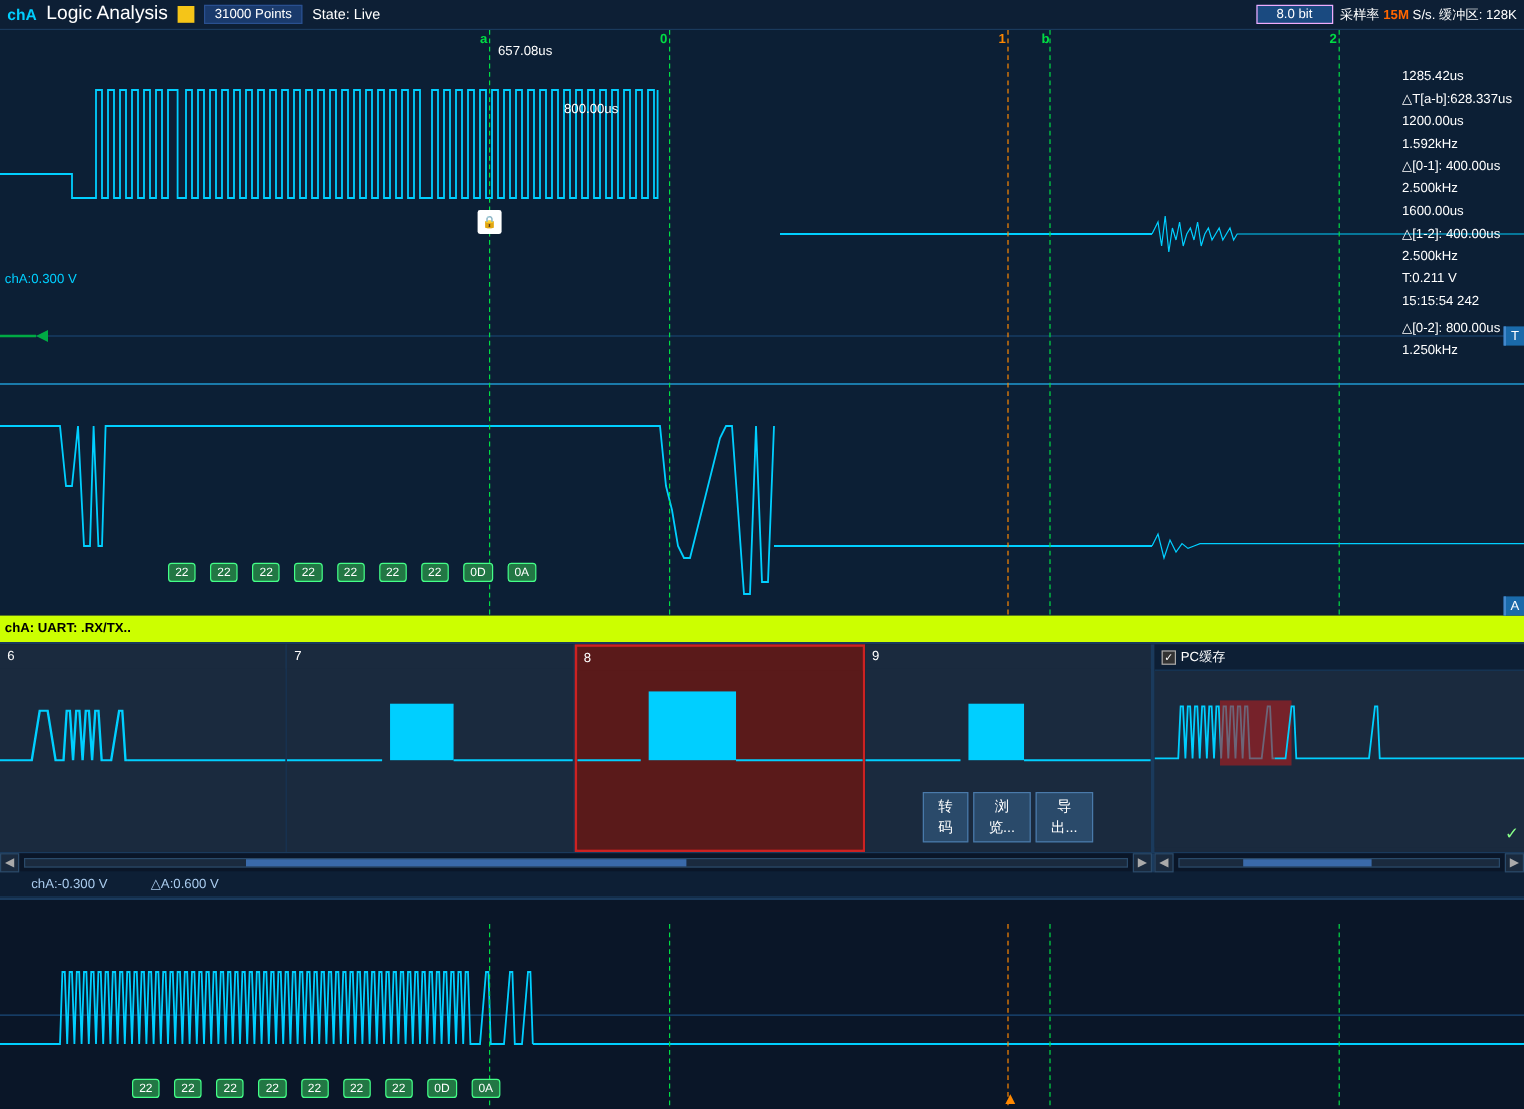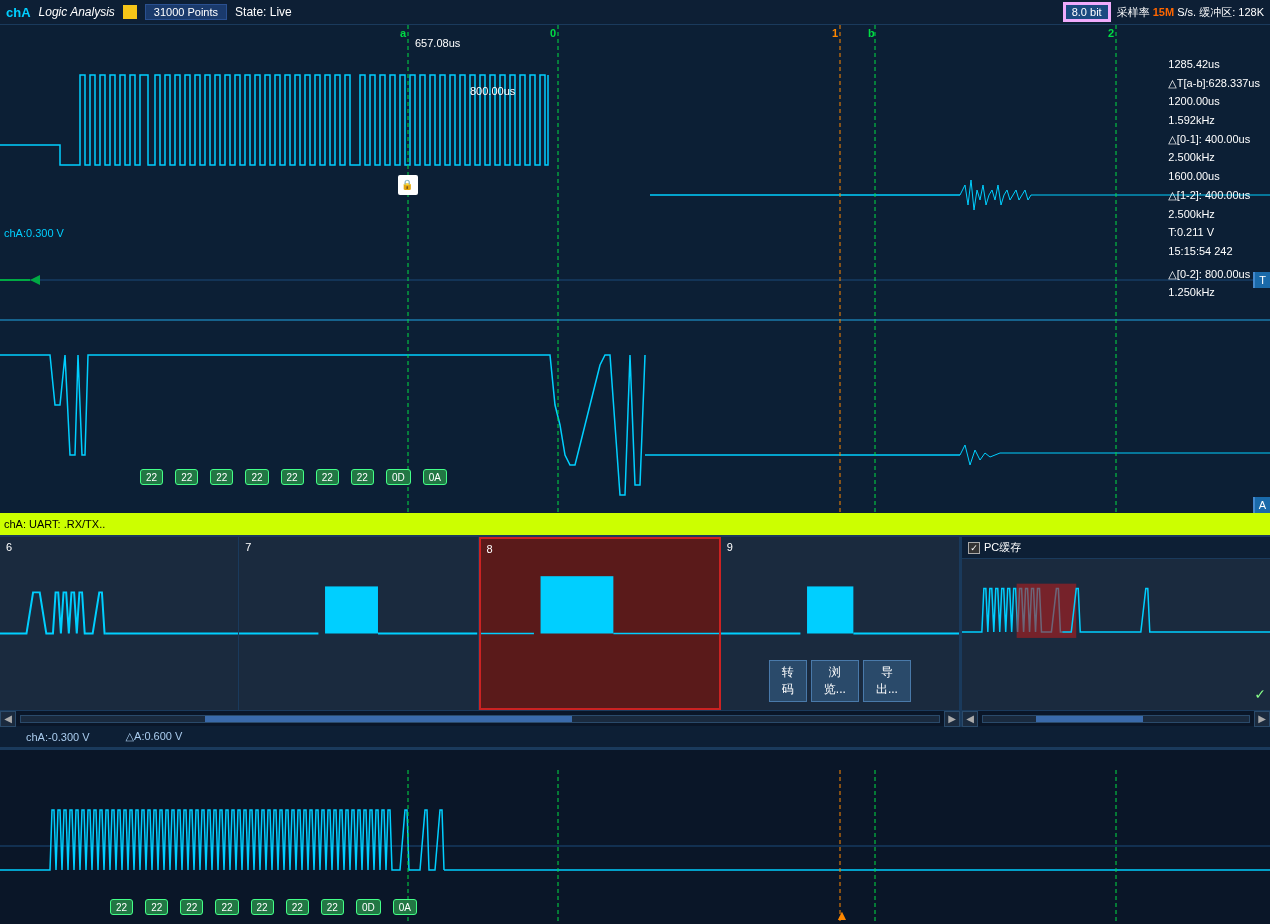--- a/index.html
+++ b/index.html
@@ -45,22 +45,22 @@
       font-size: 12px;
     }
     .top-bar-right {
       margin-left: auto;
       display: flex;
       align-items: center;
       gap: 6px;
     }
     .bit-badge {
       background: #1a4a80;
-      border: 3px solid #f0abfc;
-      padding: 1px 6px;
+      border: 1px solid #f0abfc;
+      padding: 1px 16px;
       color: #fff;
       font-size: 11px;
     }
     .sample-rate {
       color: #fff;
       font-size: 11px;
     }
     .sample-rate span.highlight {
       color: #ff6600;
       font-weight: bold;
@@ -126,21 +126,21 @@
       right: 0;
       height: 22px;
       background: #ccff00;
       display: flex;
       align-items: center;
       padding-left: 4px;
     }
     .uart-bar span {
       color: #000;
       font-size: 11px;
-      font-weight: normal;
+      font-weight: bold;
     }
 
     
     .t-marker {
       position: absolute;
       right: 0;
       top: 50%;
       transform: translateY(-50%);
       background: #1a6aaa;
       padding: 2px 4px;
@@ -366,21 +366,21 @@
       height: 20px;
       color: #fff;
       font-size: 18px;
     }
   </style>
 </head>
 <body>
 
 <div class="top-bar">
   <span class="brand">chA</span>
-  <span style="color:#fff;font-size:12px;font-style:italic;">Logic Analysis</span>
+  <span style="color:#fff;font-size:16px;">Logic Analysis</span>
   <span class="yellow-sq"></span>
   <span class="points-badge">31000 Points</span>
   <span class="state-live">State: Live</span>
   <div class="top-bar-right">
     <span class="bit-badge">8.0 bit</span>
     <span class="sample-rate">
       <span>采样率</span>
       <span class="highlight">15M</span>
       <span>S/s.</span>
       <span>缓冲区: 128K</span>

